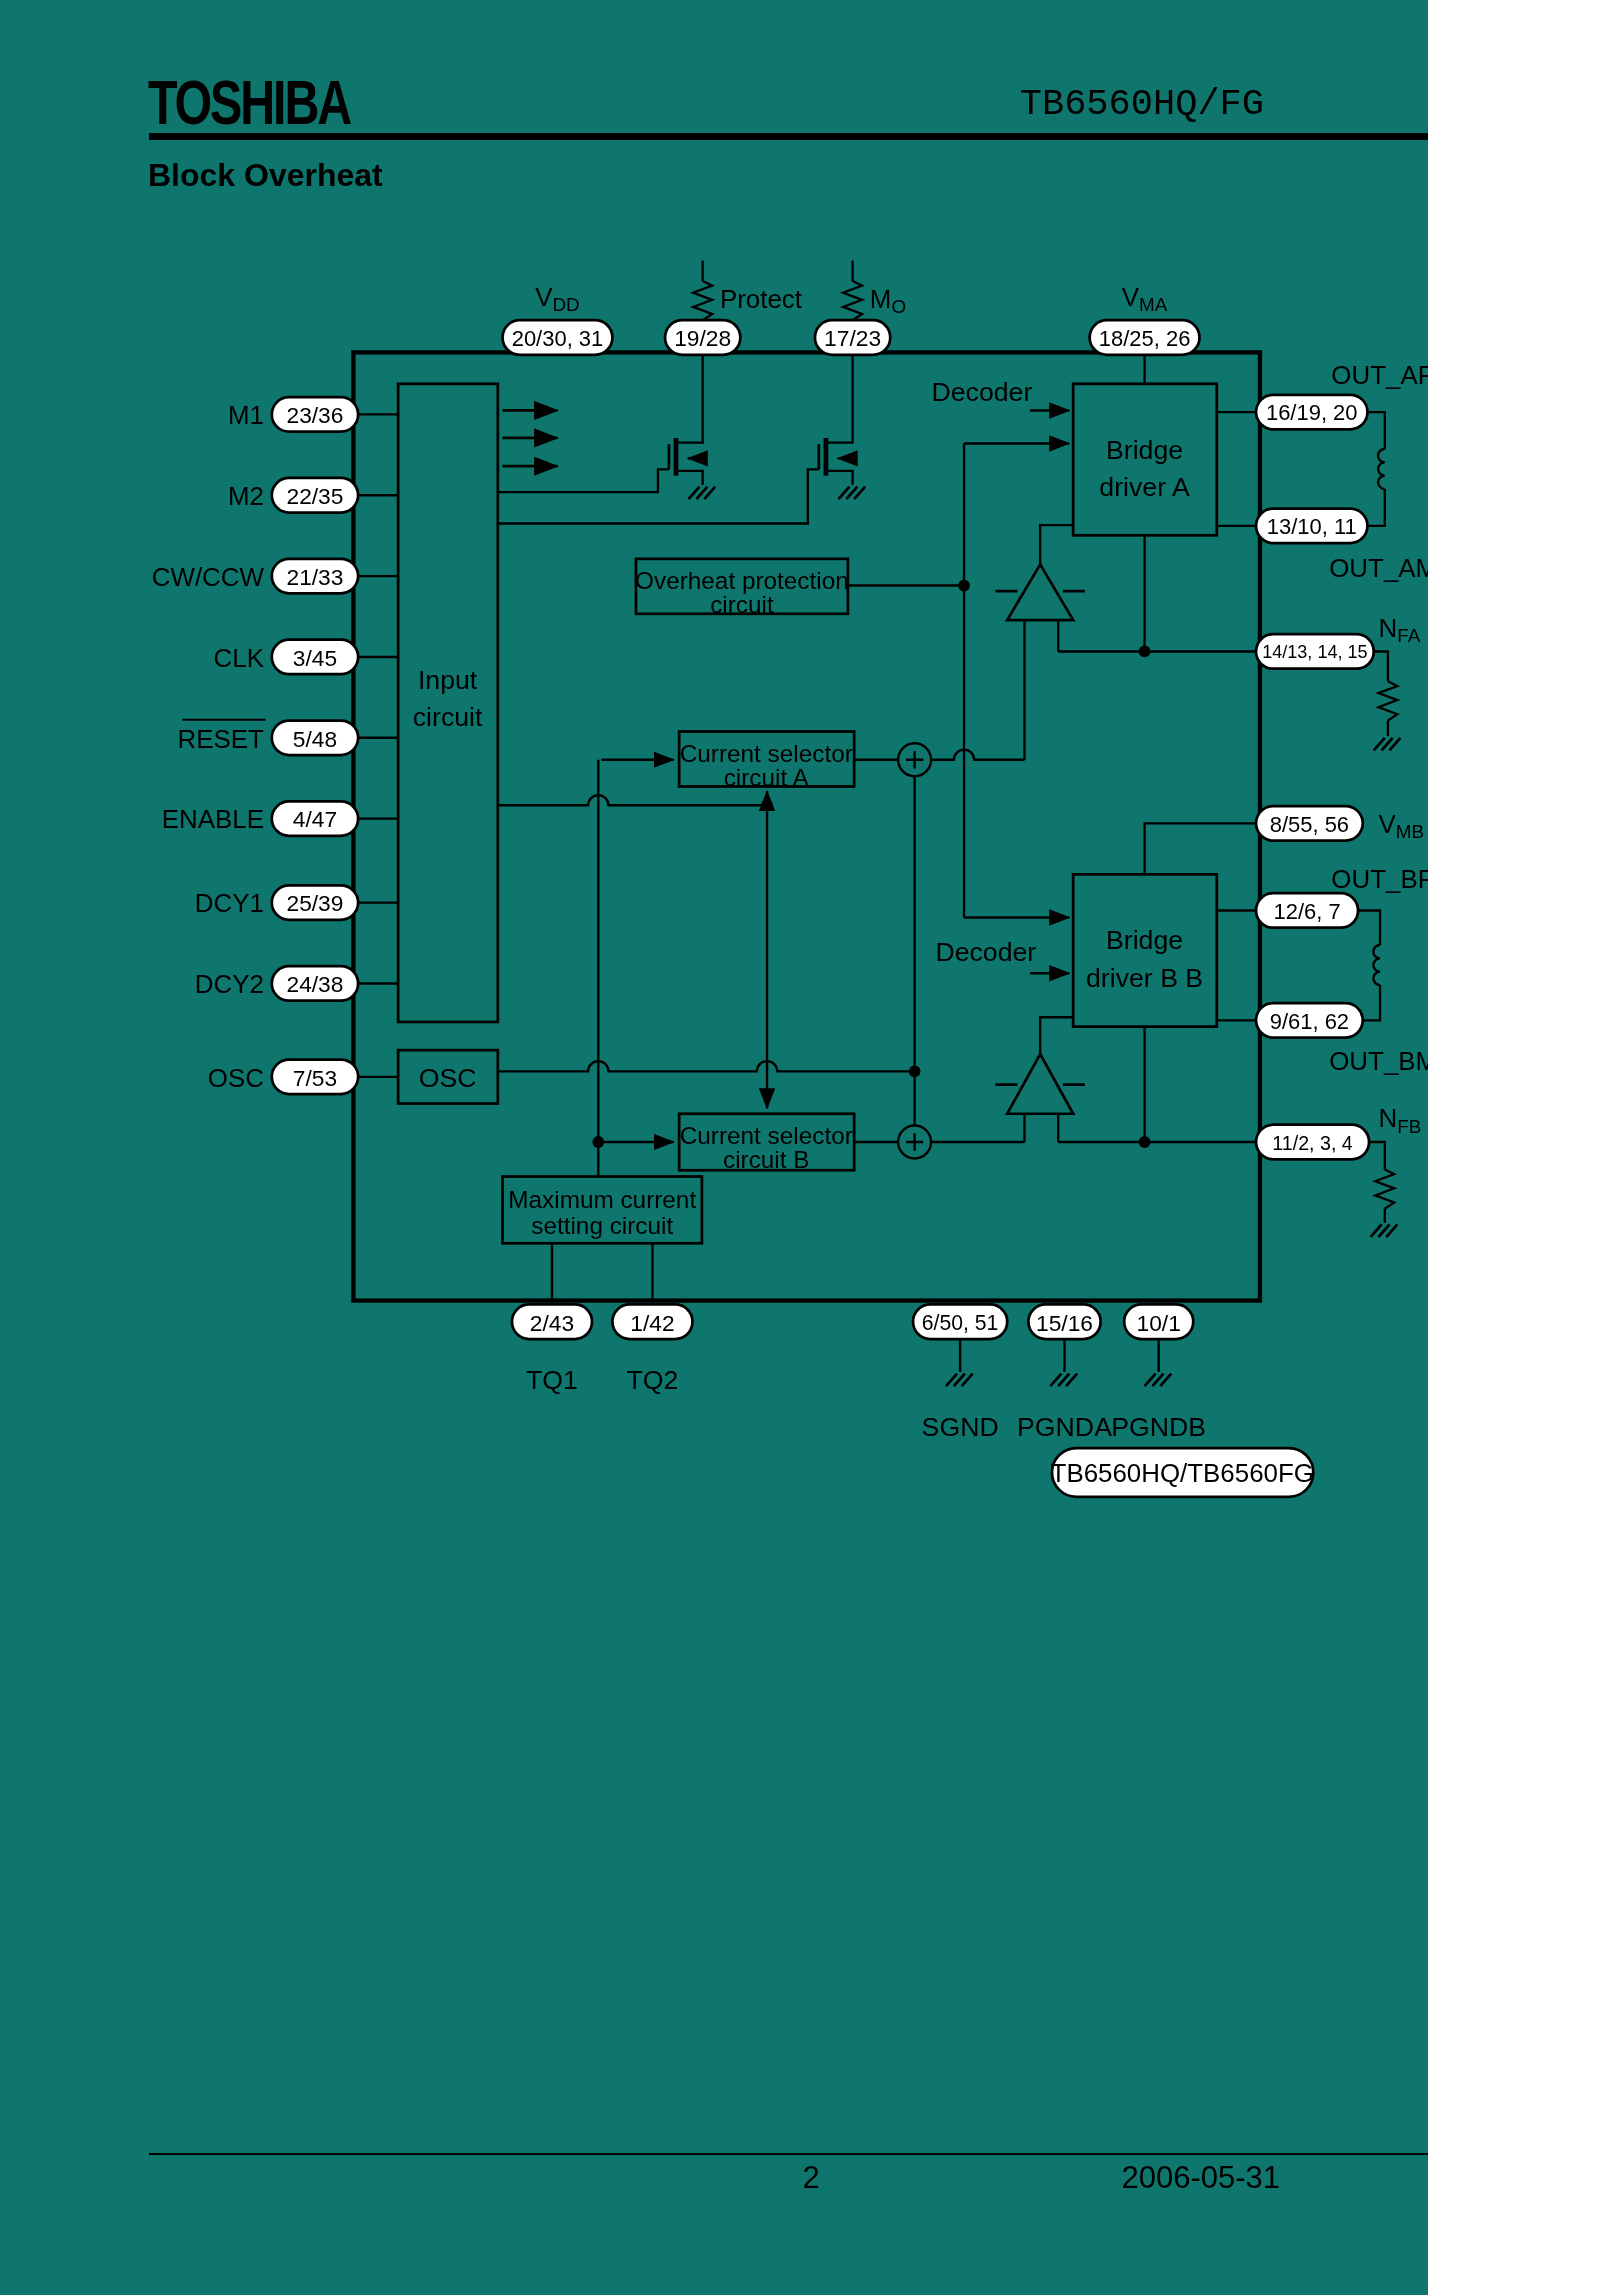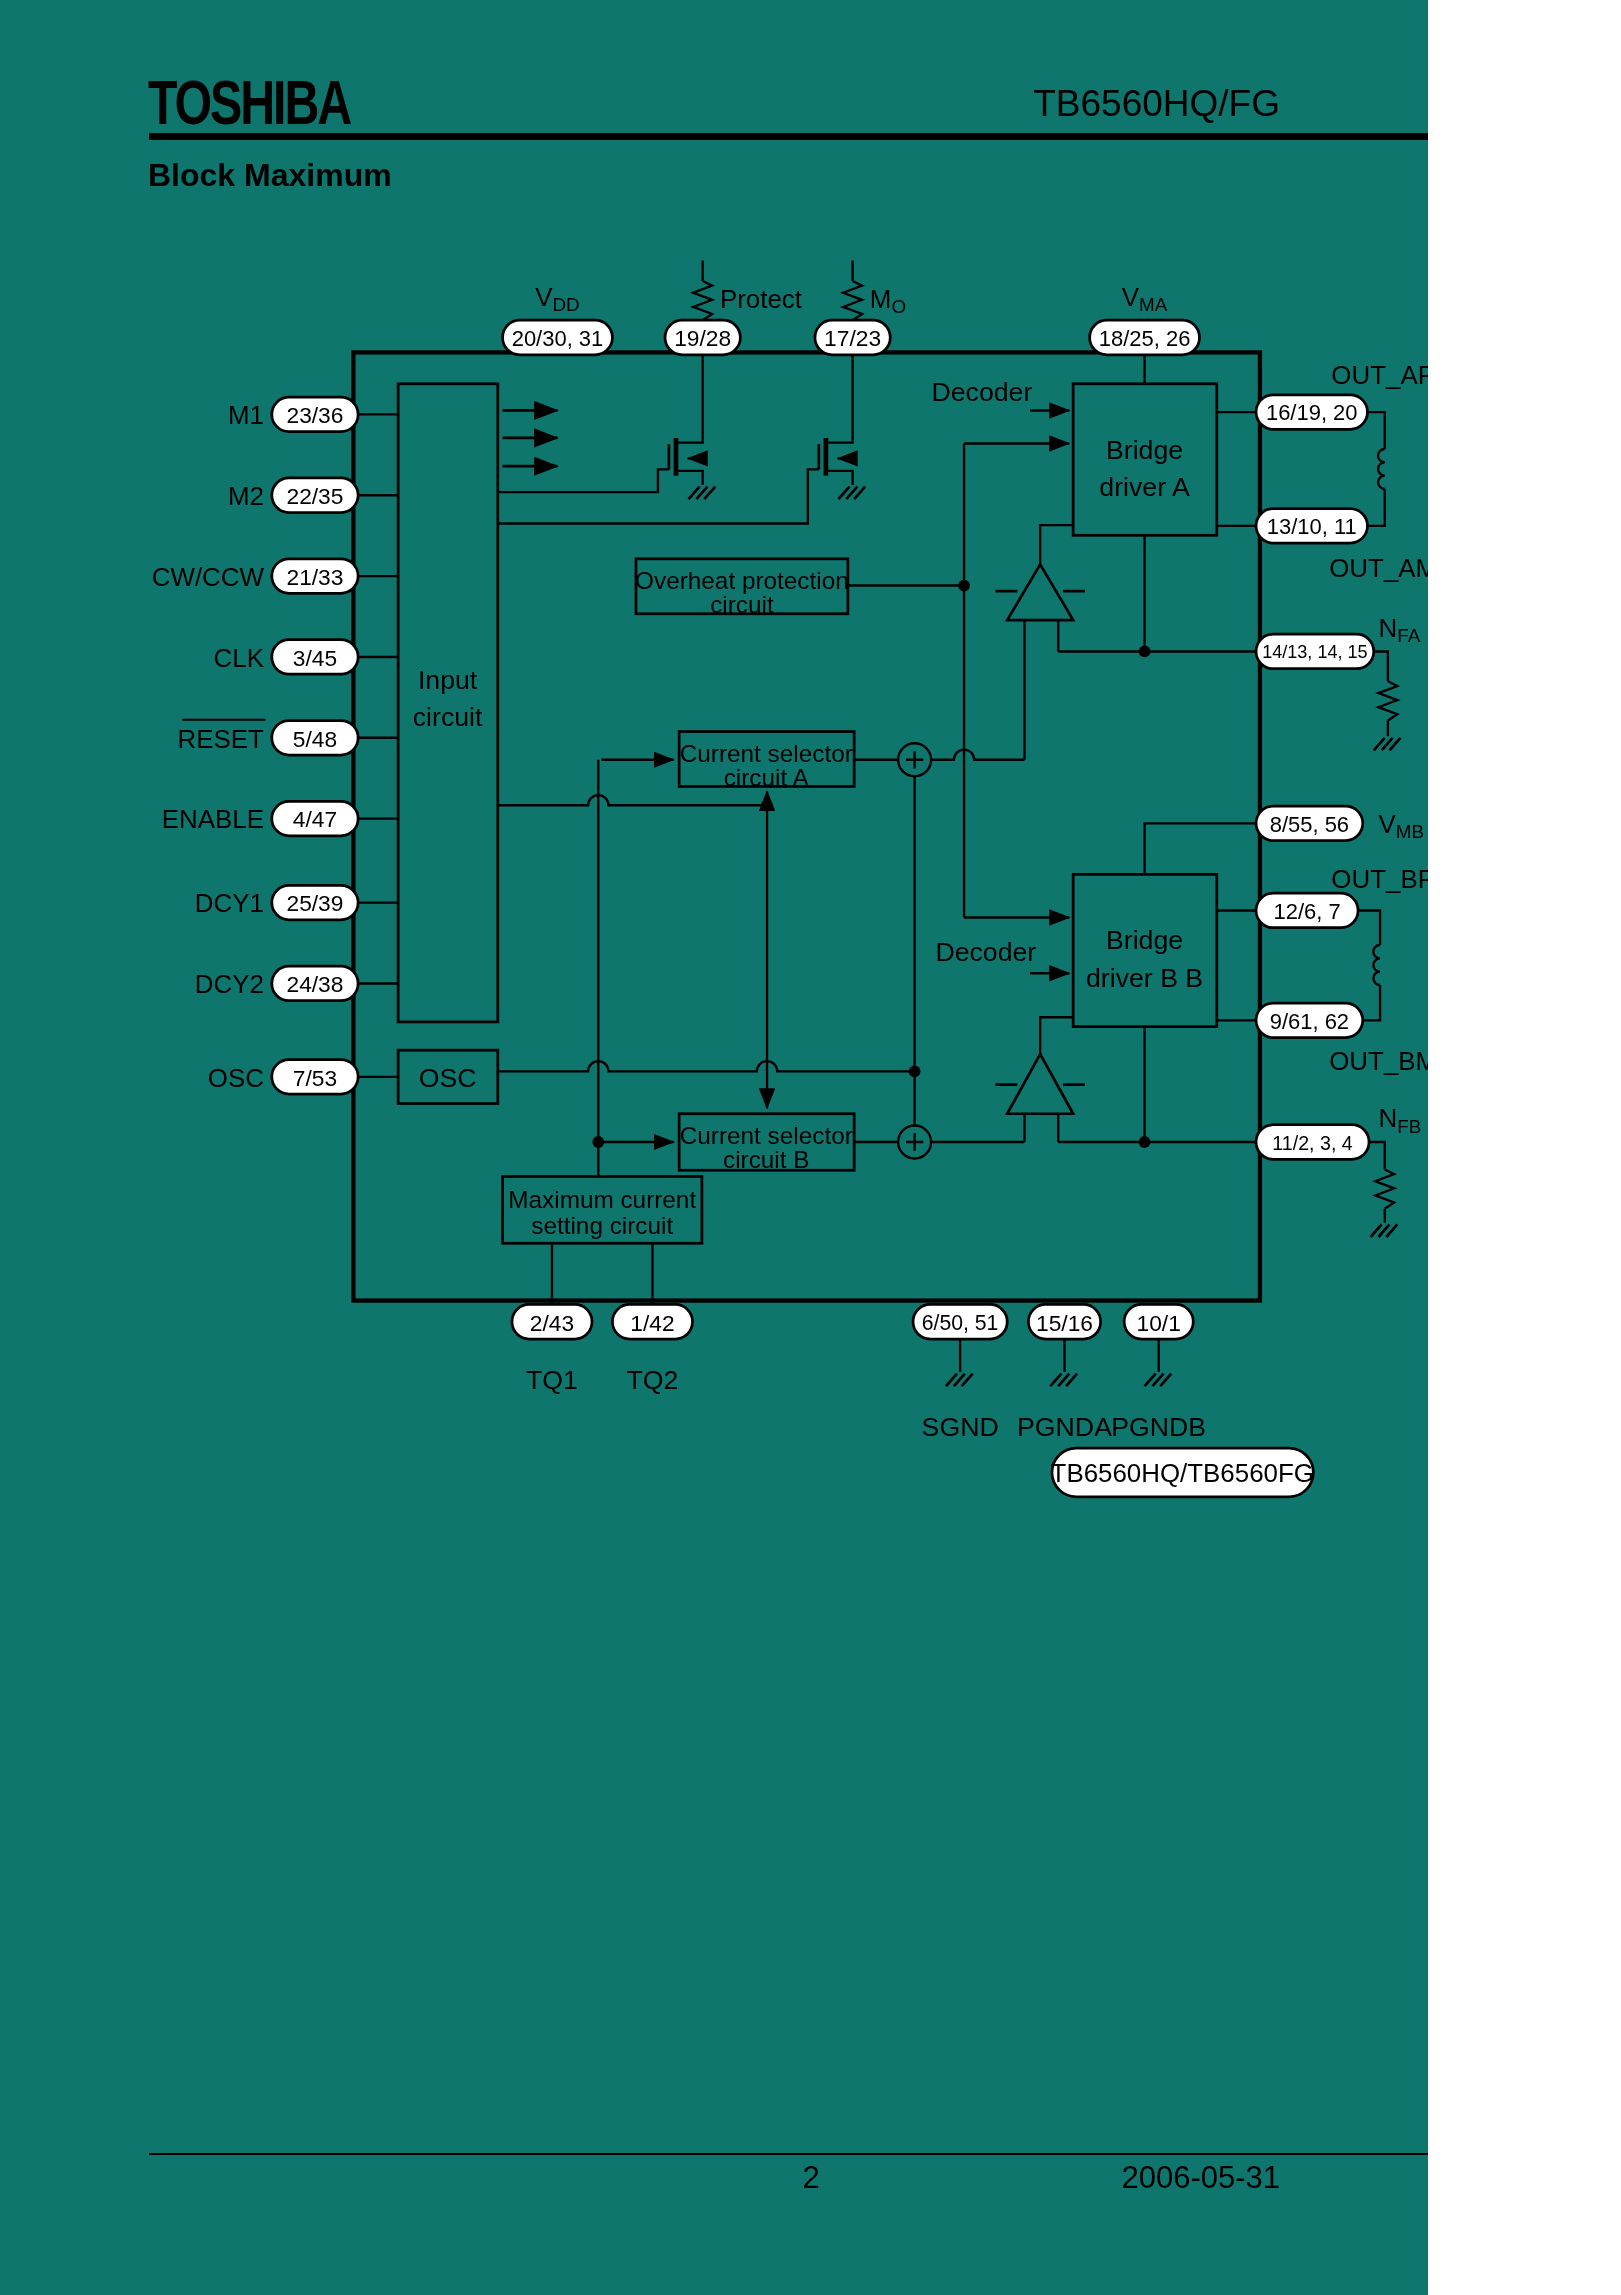--- a/index.html
+++ b/index.html
@@ -1,38 +1,38 @@
 <!DOCTYPE html>
 <html style="font-size:12.6px"><head>
 <meta charset="utf-8">
 <style>
   html,body{margin:0;padding:0;background:#fff;}
   .page{position:relative;width:1428px;height:2295px;background:#0f766e;color:#000;
         font-family:"Liberation Sans",sans-serif;overflow:hidden;}
   .brand{position:absolute;left:148px;top:66px;font-size:55px;font-weight:bold;
          letter-spacing:-2.4px;transform:scale(0.88,1.14);transform-origin:left top;}
-  .part{position:absolute;right:148px;top:83px;font-size:37px;}
+  .part{position:absolute;right:164px;top:83px;font-size:37px;font-family:Liberation Mono, monospace;}
   .rule{position:absolute;left:149px;top:133px;width:1325px;height:7px;background:#000;}
   .section-title{position:absolute;left:148px;top:157px;font-size:32px;font-weight:bold;}
   .footer-line{position:absolute;left:149px;top:2153px;width:1325px;height:2.4px;background:#000;}
   .footer-page{position:absolute;left:0;top:2160px;width:1622px;text-align:center;font-size:31px;}
   .footer-date{position:absolute;right:148px;top:2160px;font-size:31px;margin-left:8px;}
   svg.diagram{position:absolute;left:0;top:0;}
   svg text{font-family:"Liberation Sans",sans-serif;fill:#000;}
   .sub{font-size:24px;}
 </style>
 </head>
 <body>
 
 <div class="page">
 
   <div class="brand">TOSHIBA</div>
   <div class="part">TB6560HQ/FG</div>
   <div class="rule"></div>
-  <div class="section-title">Block Maximum</div>
+  <div class="section-title">Block Overheat</div>
 
   <svg class="diagram" width="1622" height="2295" viewBox="0 0 2066 2924">
     <defs>
       <marker id="arr" markerWidth="9" markerHeight="8" refX="8.5" refY="3.5" orient="auto-start-reverse" markerUnits="strokeWidth">
         <path d="M0,0 L9,3.5 L0,7 Z" fill="#000"></path>
       </marker>
       <g id="res">
           <path d="M0,0 L12,6 L-12,15 L12,24 L-12,33 L12,42 L0,50" fill="none" stroke="#000" stroke-width="3"></path>
         </g>
       <g id="ind">

